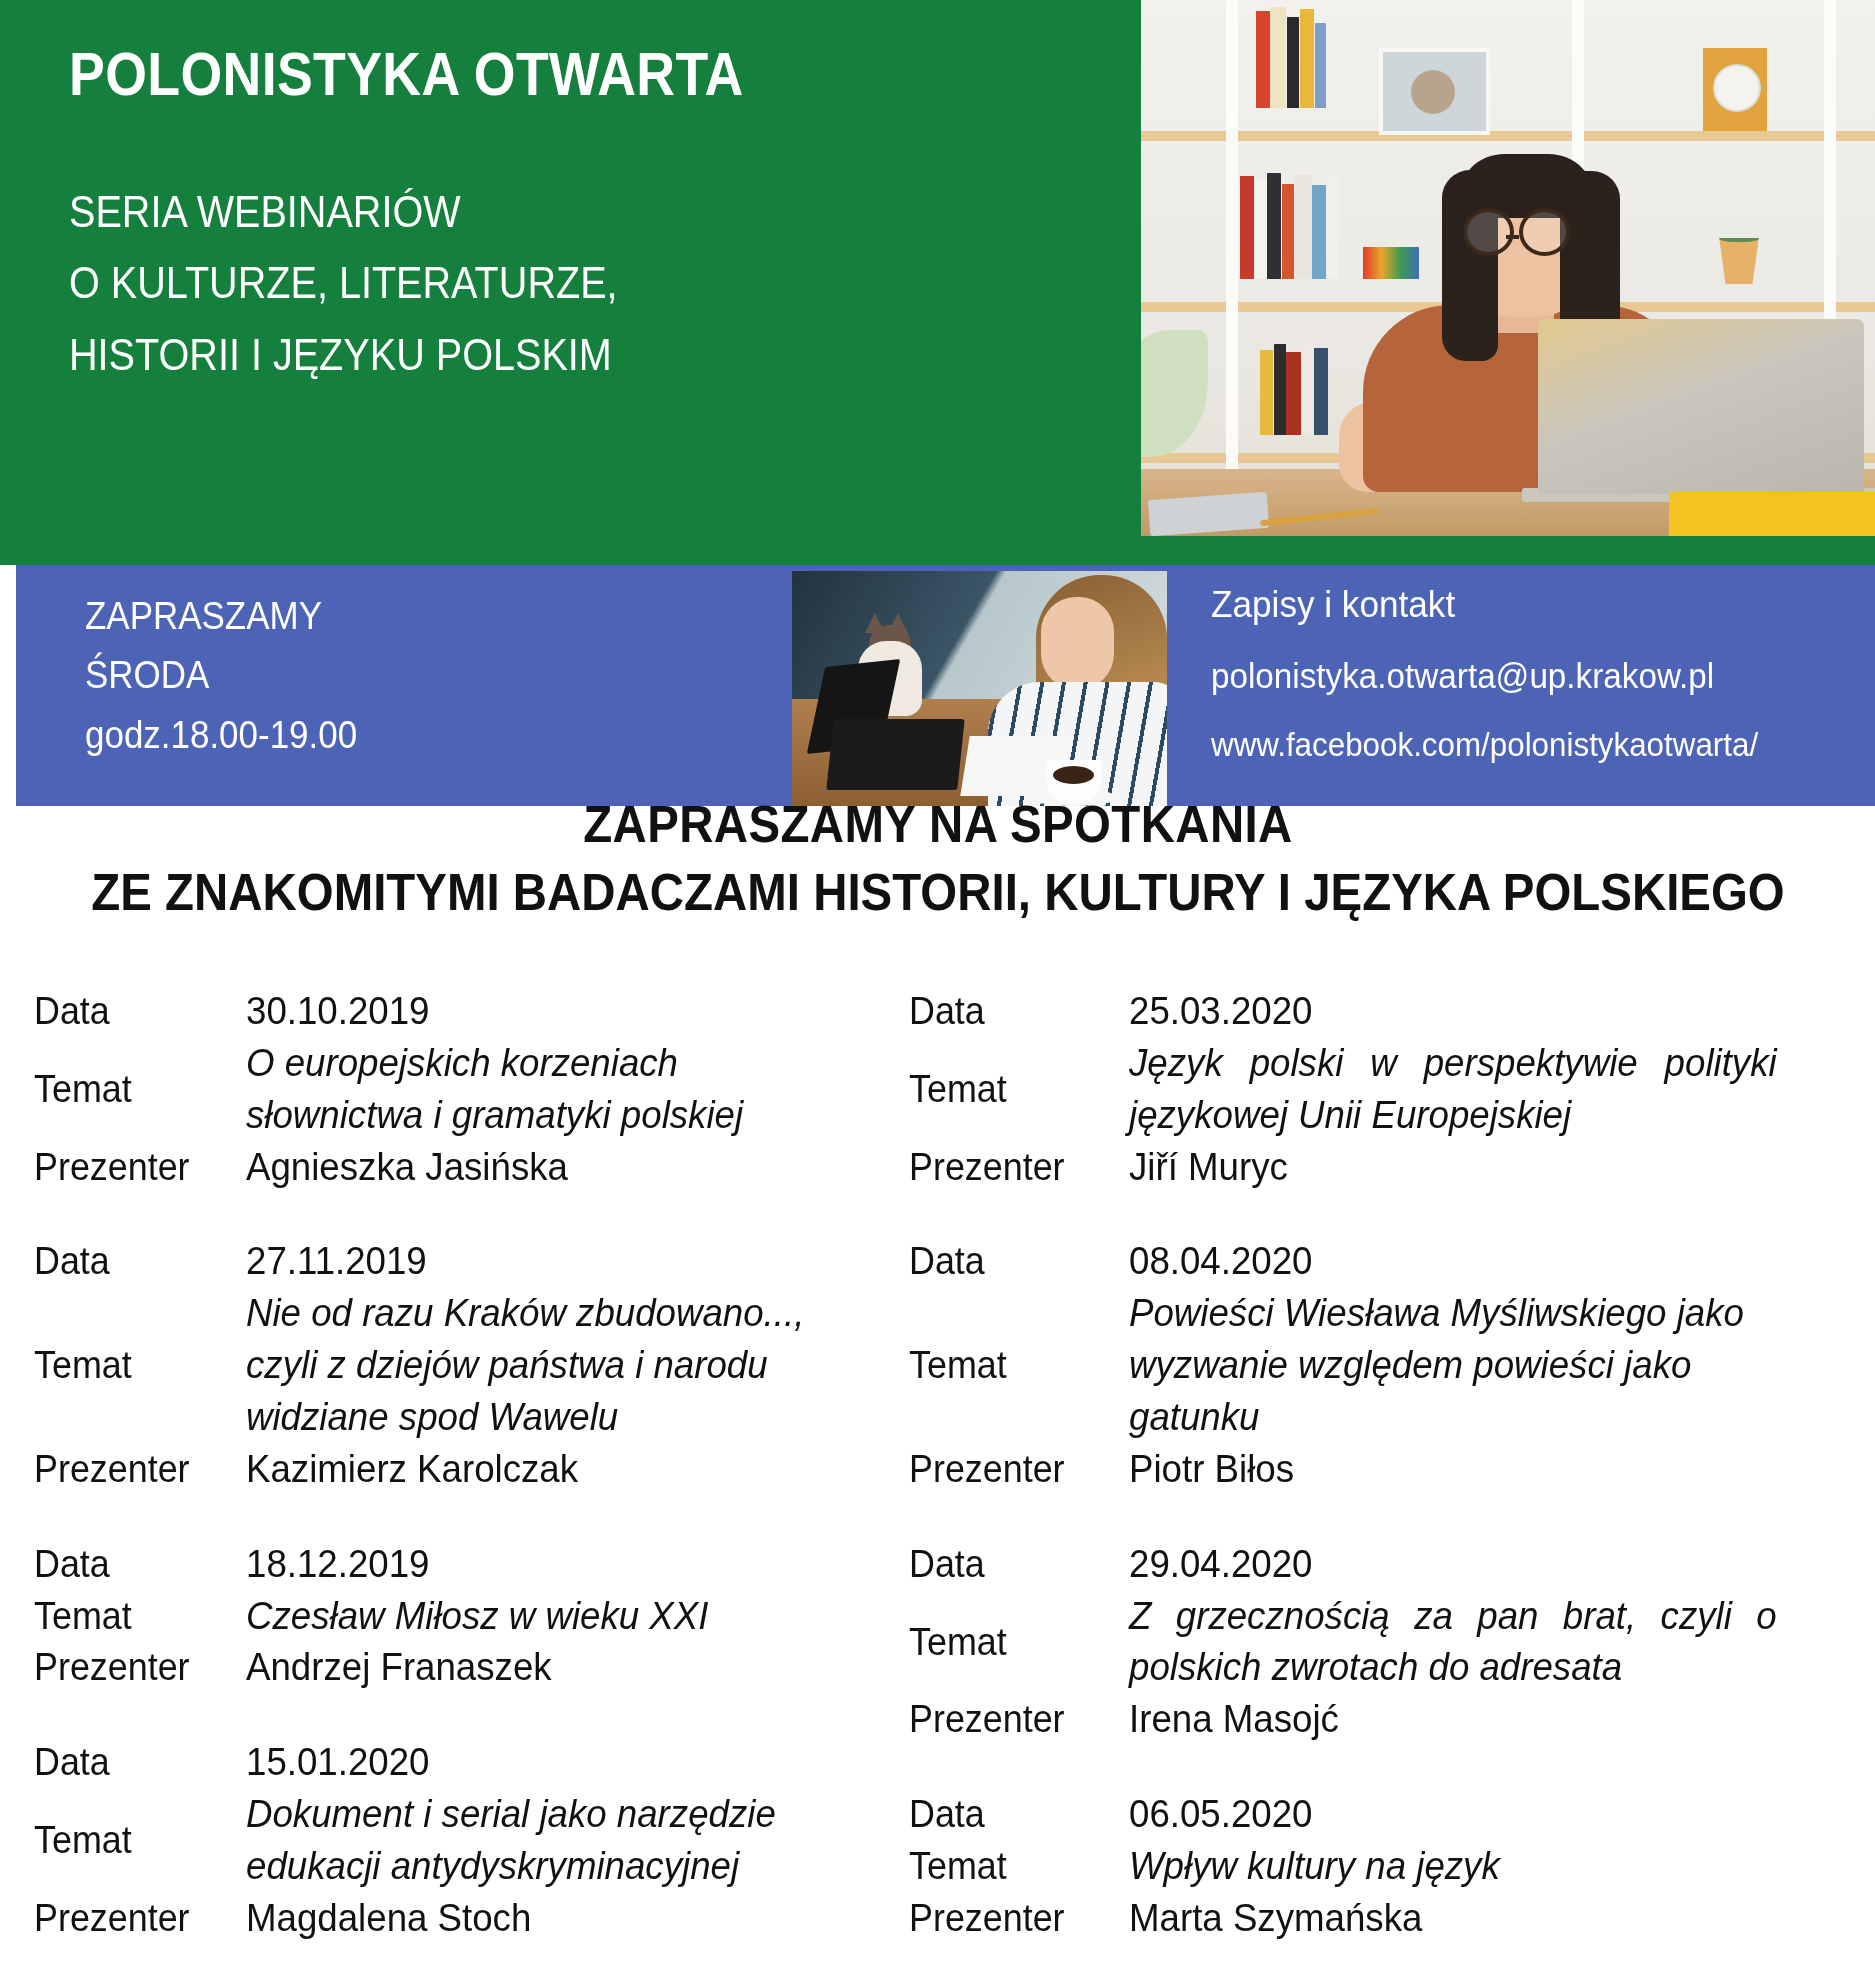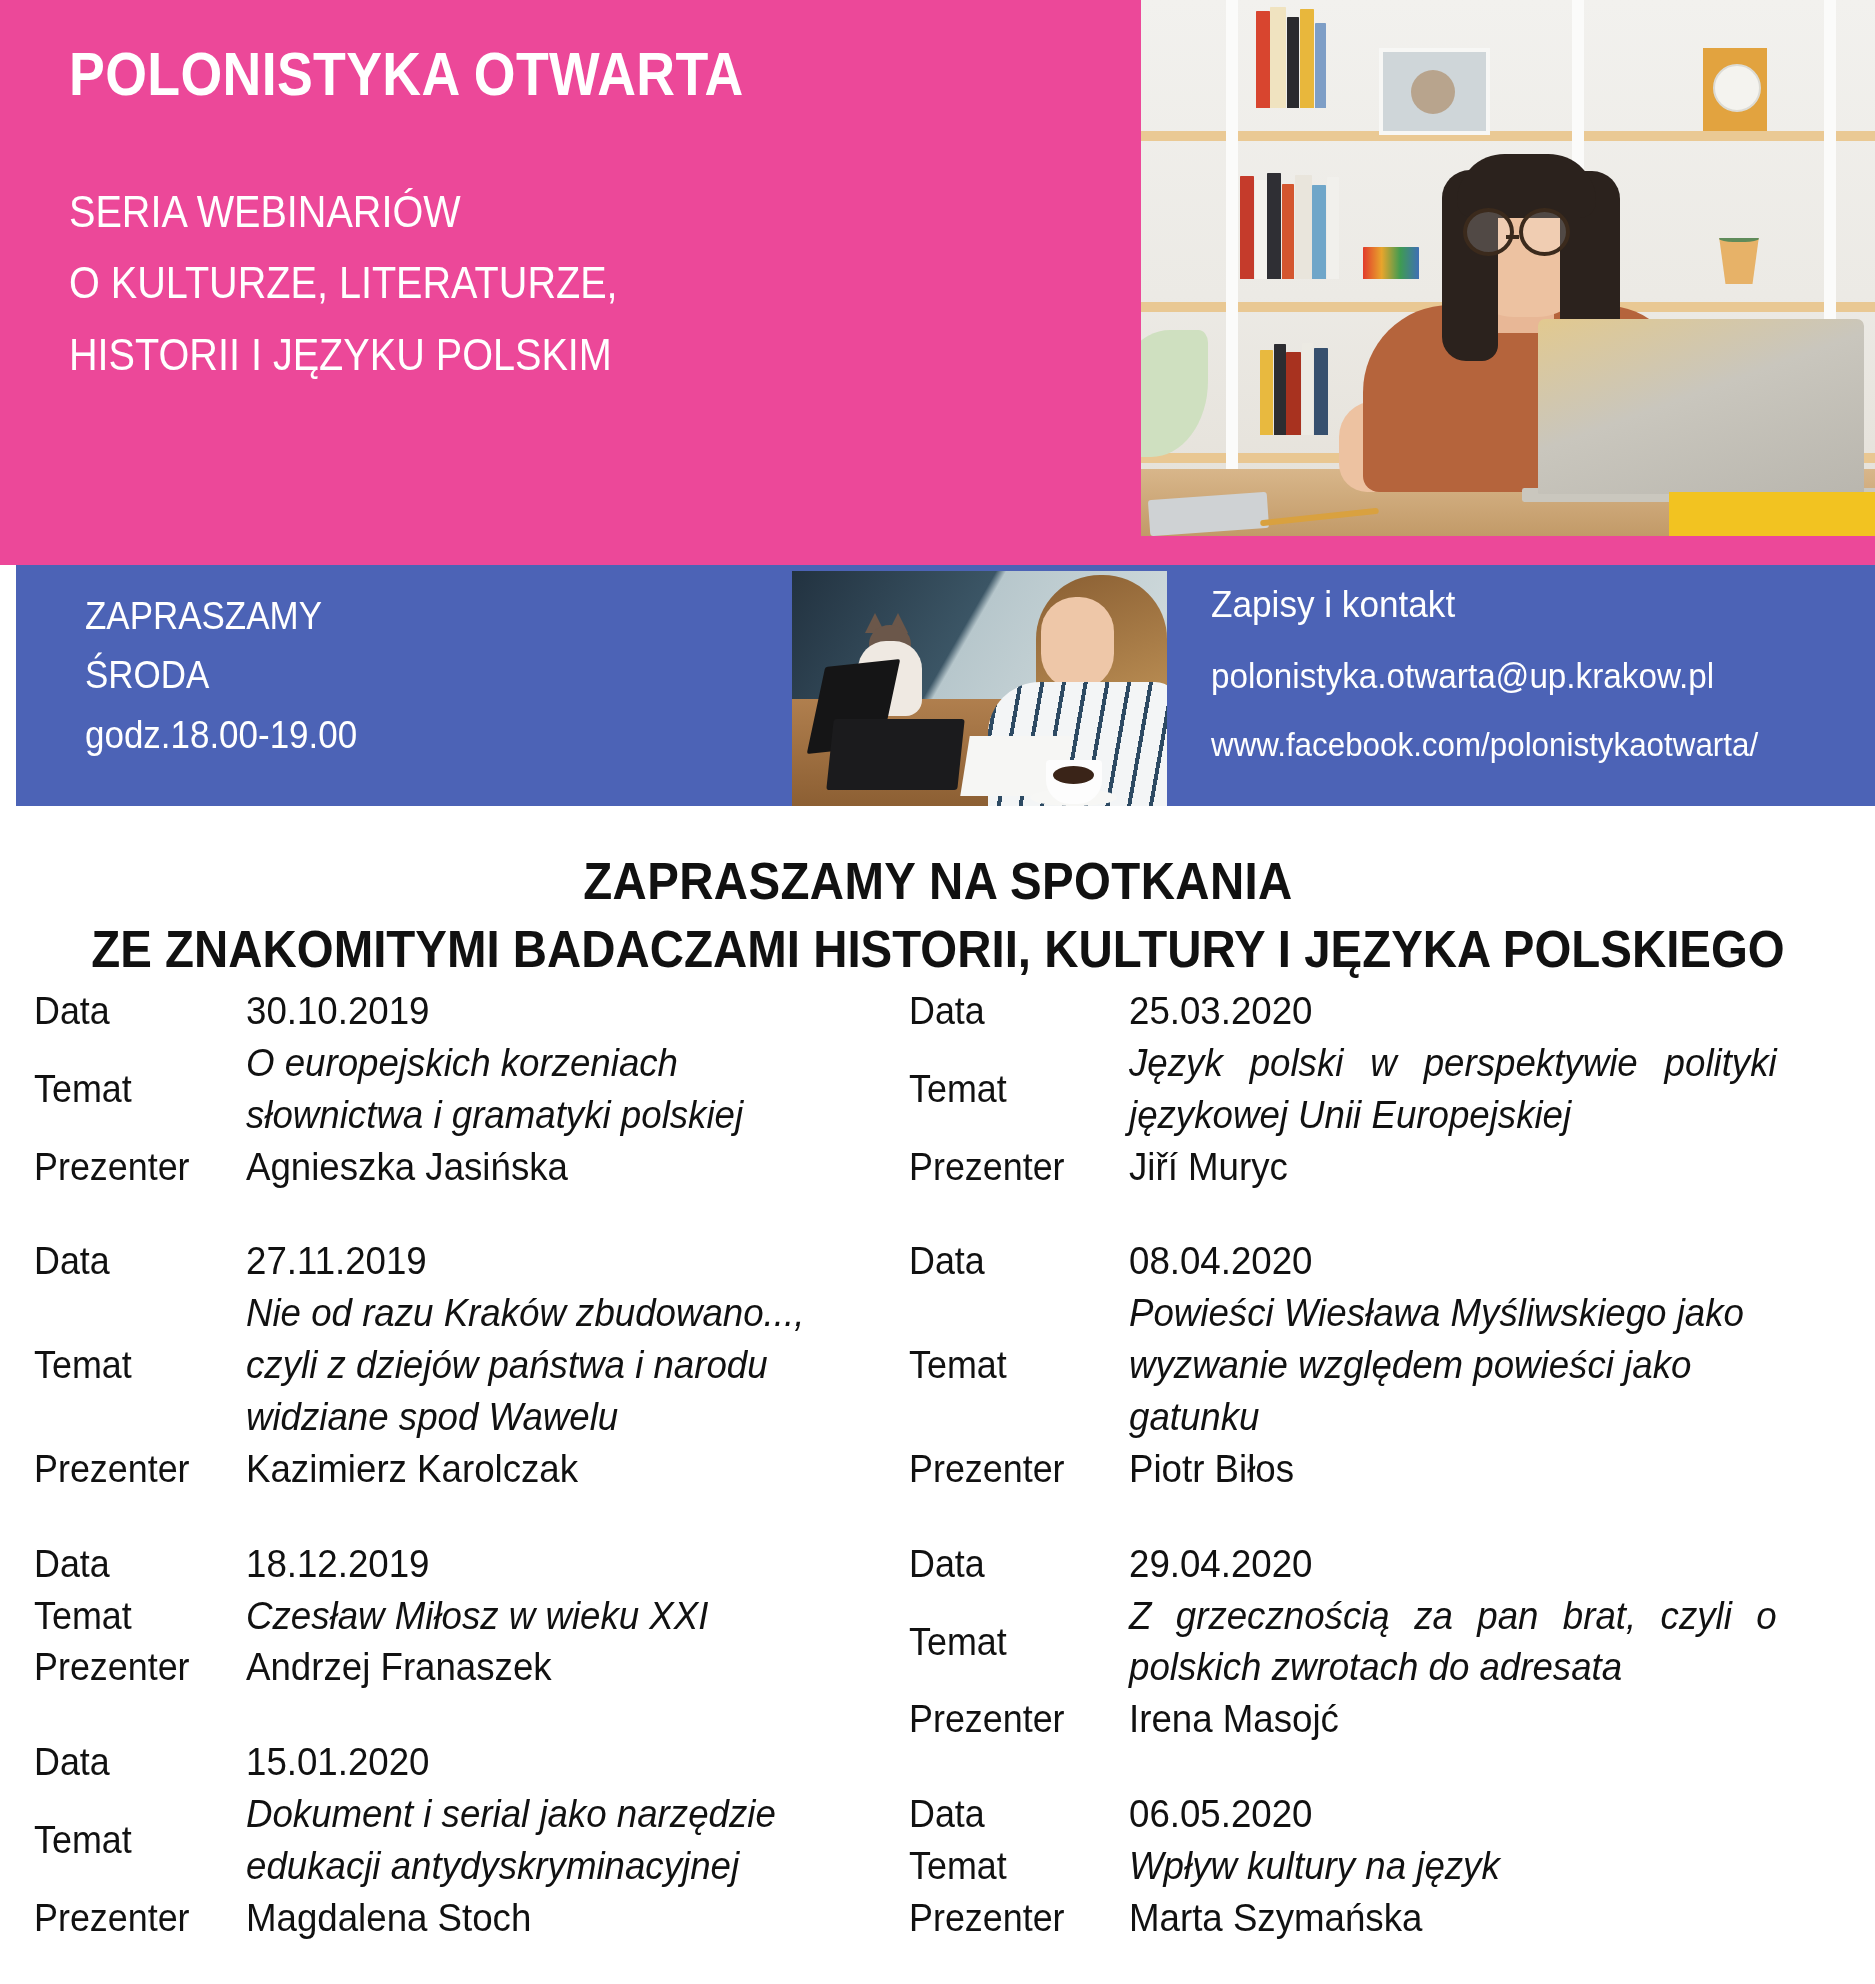--- a/index.html
+++ b/index.html
@@ -5,21 +5,21 @@
   html,body{margin:0;padding:0;background:#fff;}
   body{
     width:1876px;height:2648px;position:relative;overflow:hidden;
     font-family:"Liberation Sans", sans-serif;
     -webkit-font-smoothing:antialiased;
   }
 
   
   .header-band{
     position:absolute;left:0;top:0;width:1876px;height:565px;
-    background:#ec4899;
+    background:#15803d;
   }
   .header-photo{
     position:absolute;left:1141px;top:0;width:734px;height:536px;
     overflow:hidden;
   }
   
   .ph-room{position:absolute;inset:0;background:linear-gradient(180deg,#f2f1ee 0%,#eceae5 55%,#e4e0d8 100%);}
   .shelf{position:absolute;left:0;width:100%;height:10.3px;background:#e9c285;opacity:.85;}
   .shelf.s1{top:131px}.shelf.s2{top:302px}.shelf.s3{top:453px}
   .upright{position:absolute;top:0;height:100%;width:12px;background:#fbfbfa;}
@@ -83,21 +83,21 @@
   .bp-cup{position:absolute;left:254px;bottom:2px;width:56px;height:44px;background:#fdfdfd;border-radius:4px 4px 24px 24px;}
   .bp-cup i{position:absolute;left:7.1px;top:5.6px;width:41px;height:18px;border-radius:50%;background:#3a2418;display:block}
   .bp-saucer{position:absolute;left:238px;bottom:0;width:87px;height:17.5px;background:#f7f7f5;border-radius:50%;}
 
   .contact-col{position:absolute;left:1195px;top:19px;color:#fff;transform:scaleX(.95);transform-origin:left top;white-space:nowrap;}
   .contact-col .c-title{font-size:37px;line-height:1.15;margin-bottom:29px;}
   .contact-col .c-mail{font-size:35px;line-height:1.15;margin-bottom:30px;}
   .contact-col .c-fb{font-size:33px;line-height:1.15;}
 
   
-  .main-heads{position:absolute;left:0;top:853px;width:1876px;text-align:center;color:#111;}
+  .main-heads{position:absolute;left:0;top:796px;width:1876px;text-align:center;color:#111;}
   .mh1{font-size:51px;font-weight:700;letter-spacing:0.4px;line-height:1.12;transform:scaleX(.93);}
   .mh2{font-size:51px;font-weight:700;letter-spacing:0px;line-height:1.12;margin-top:11px;transform:scaleX(.93);}
 
   
   .sched{position:absolute;left:0;top:985px;width:1876px;height:1461px;}
   .col{position:absolute;top:0;}
   .col-left{left:34px;width:861px;}
   .col-right{left:909px;width:909px;}
 
   .entry{margin-bottom:0;}

